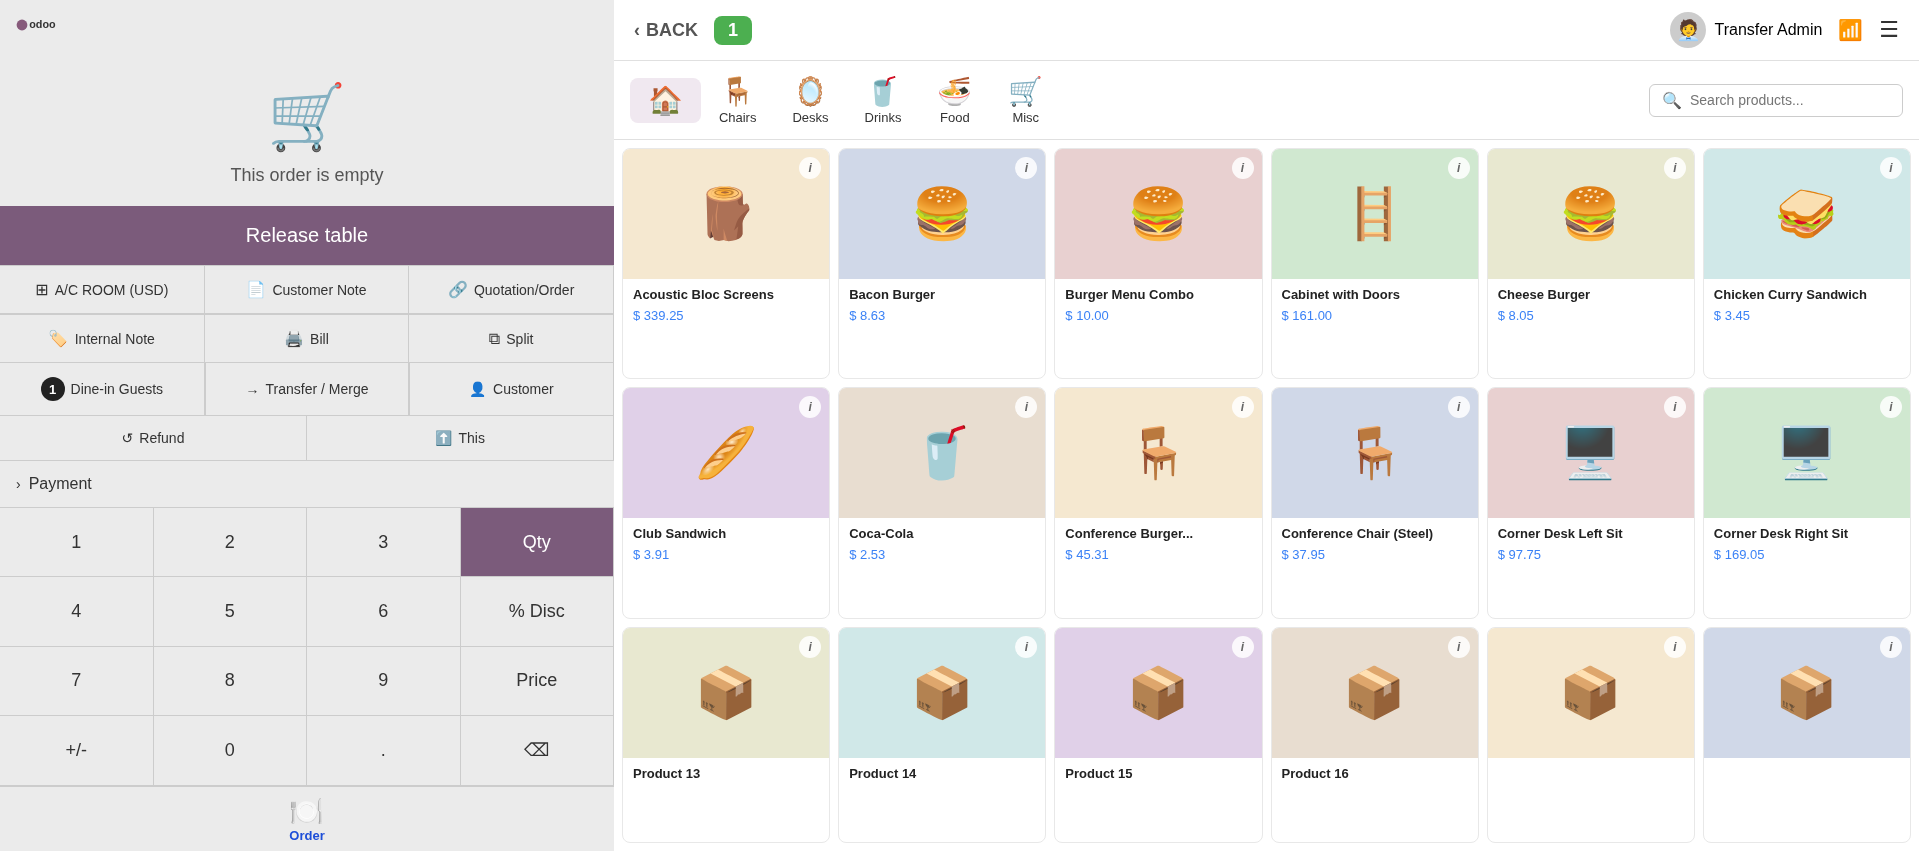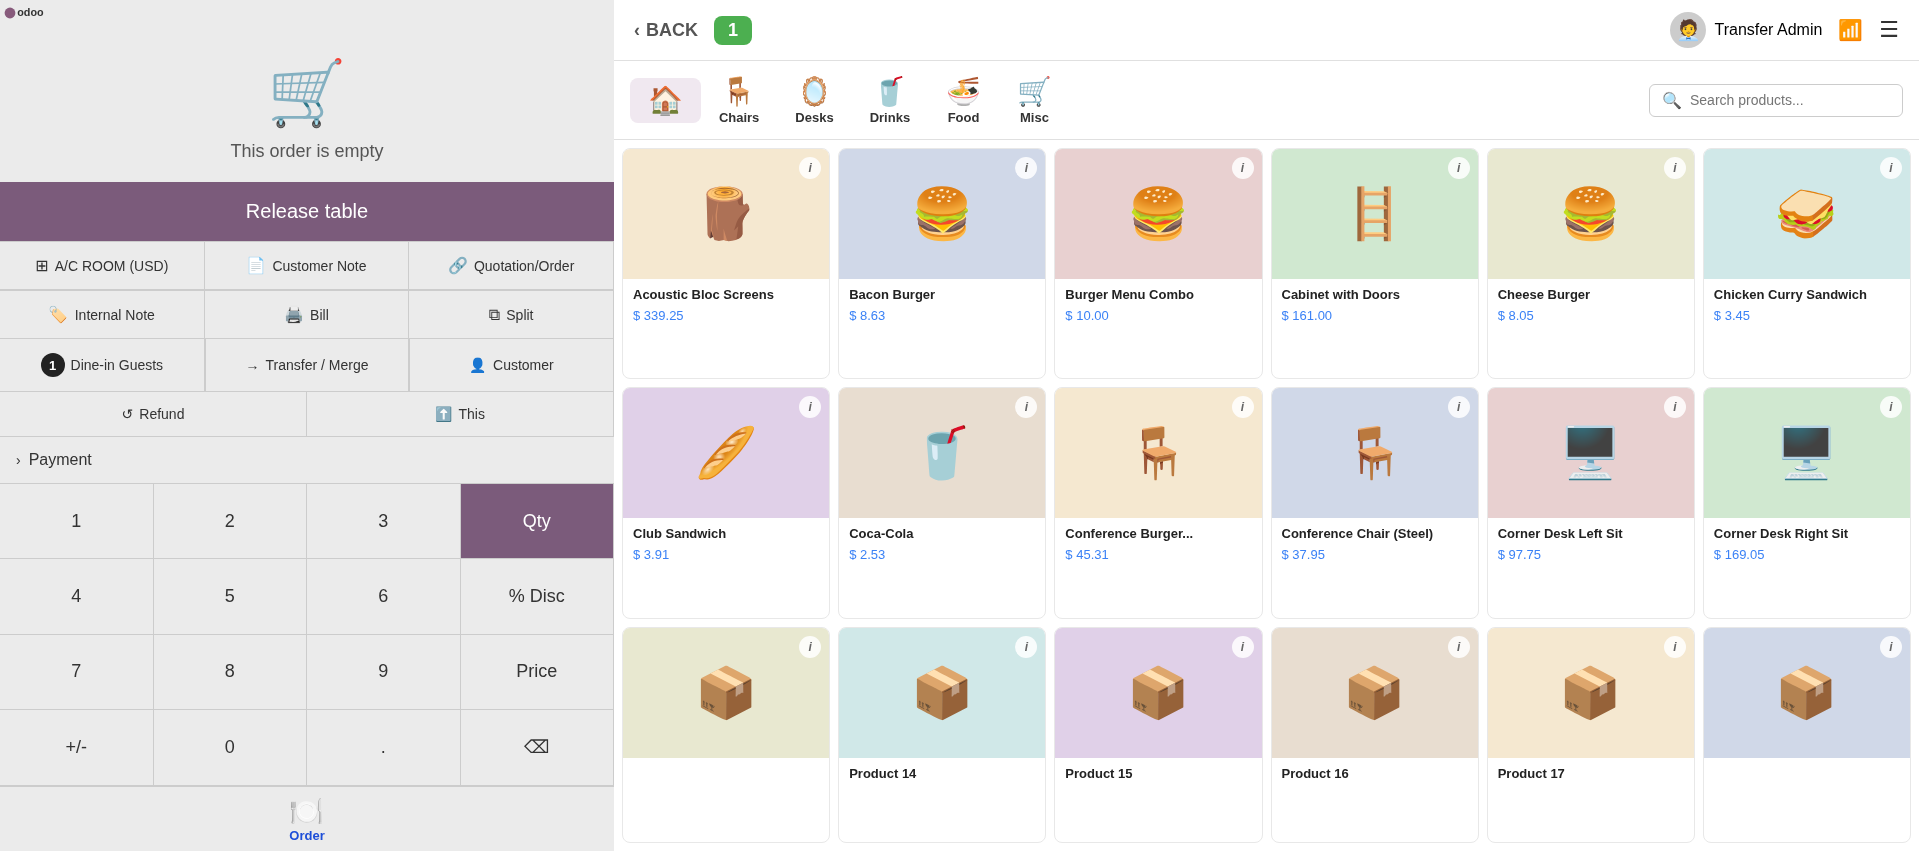--- a/index.html
+++ b/index.html
@@ -255,21 +255,21 @@
       flex-direction: column;
       align-items: center;
       padding: 6px 18px;
       cursor: pointer;
       border-radius: 8px;
       gap: 2px;
     }
     .cat-item.active { background: #f0e8f0; }
 
     .cat-icon { font-size: 28px; }
-    .cat-label { font-size: 13px; color: #333; font-weight: bold; }
+    .cat-label { font-size: 13px; color: #333; }
 
     .search-bar {
       margin-left: auto;
       display: flex;
       align-items: center;
       border: 1px solid #ccc;
       border-radius: 6px;
       padding: 6px 12px;
       gap: 8px;
       background: white;
@@ -346,21 +346,21 @@
       font-size: 12px;
       color: #666;
       font-style: italic;
       font-weight: bold;
     }
 
     .odoo-logo {
       display: flex;
       align-items: flex-start;
       gap: 4px;
-      padding: 4px;
+      padding: 16px;
     }
 
     .odoo-logo svg { width: 60px; }
   </style>
 </head>
 <body>
 
 <div class="left-panel">
 
   <div class="odoo-logo">
@@ -608,20 +608,24 @@
       <div class="product-img" style="background:#d0e8d0;">🖥️</div>
       <div class="info-badge">i</div>
       <div class="product-info">
         <div class="product-name">Corner Desk Right Sit</div>
         <div class="product-price">$ 169.05</div>
       </div>
     </div>
       <div class="product-card">
       <div class="product-img" style="background:#e8e8d0;">📦</div>
       <div class="info-badge">i</div>
+      <div class="product-info">
+        <div class="product-name">Product 13</div>
+        <div class="product-price"></div>
+      </div>
     </div>
       <div class="product-card">
       <div class="product-img" style="background:#d0e8e8;">📦</div>
       <div class="info-badge">i</div>
       <div class="product-info">
         <div class="product-name">Product 14</div>
         <div class="product-price"></div>
       </div>
     </div>
       <div class="product-card">
@@ -636,24 +640,20 @@
       <div class="product-img" style="background:#e8ddd0;">📦</div>
       <div class="info-badge">i</div>
       <div class="product-info">
         <div class="product-name">Product 16</div>
         <div class="product-price"></div>
       </div>
     </div>
       <div class="product-card">
       <div class="product-img" style="background:#f5e8d0;">📦</div>
       <div class="info-badge">i</div>
-      <div class="product-info">
-        <div class="product-name">Product 17</div>
-        <div class="product-price"></div>
-      </div>
     </div>
       <div class="product-card">
       <div class="product-img" style="background:#d0d8e8;">📦</div>
       <div class="info-badge">i</div>
     </div>
     </div>
 
 </div>
 
 </body></html>

